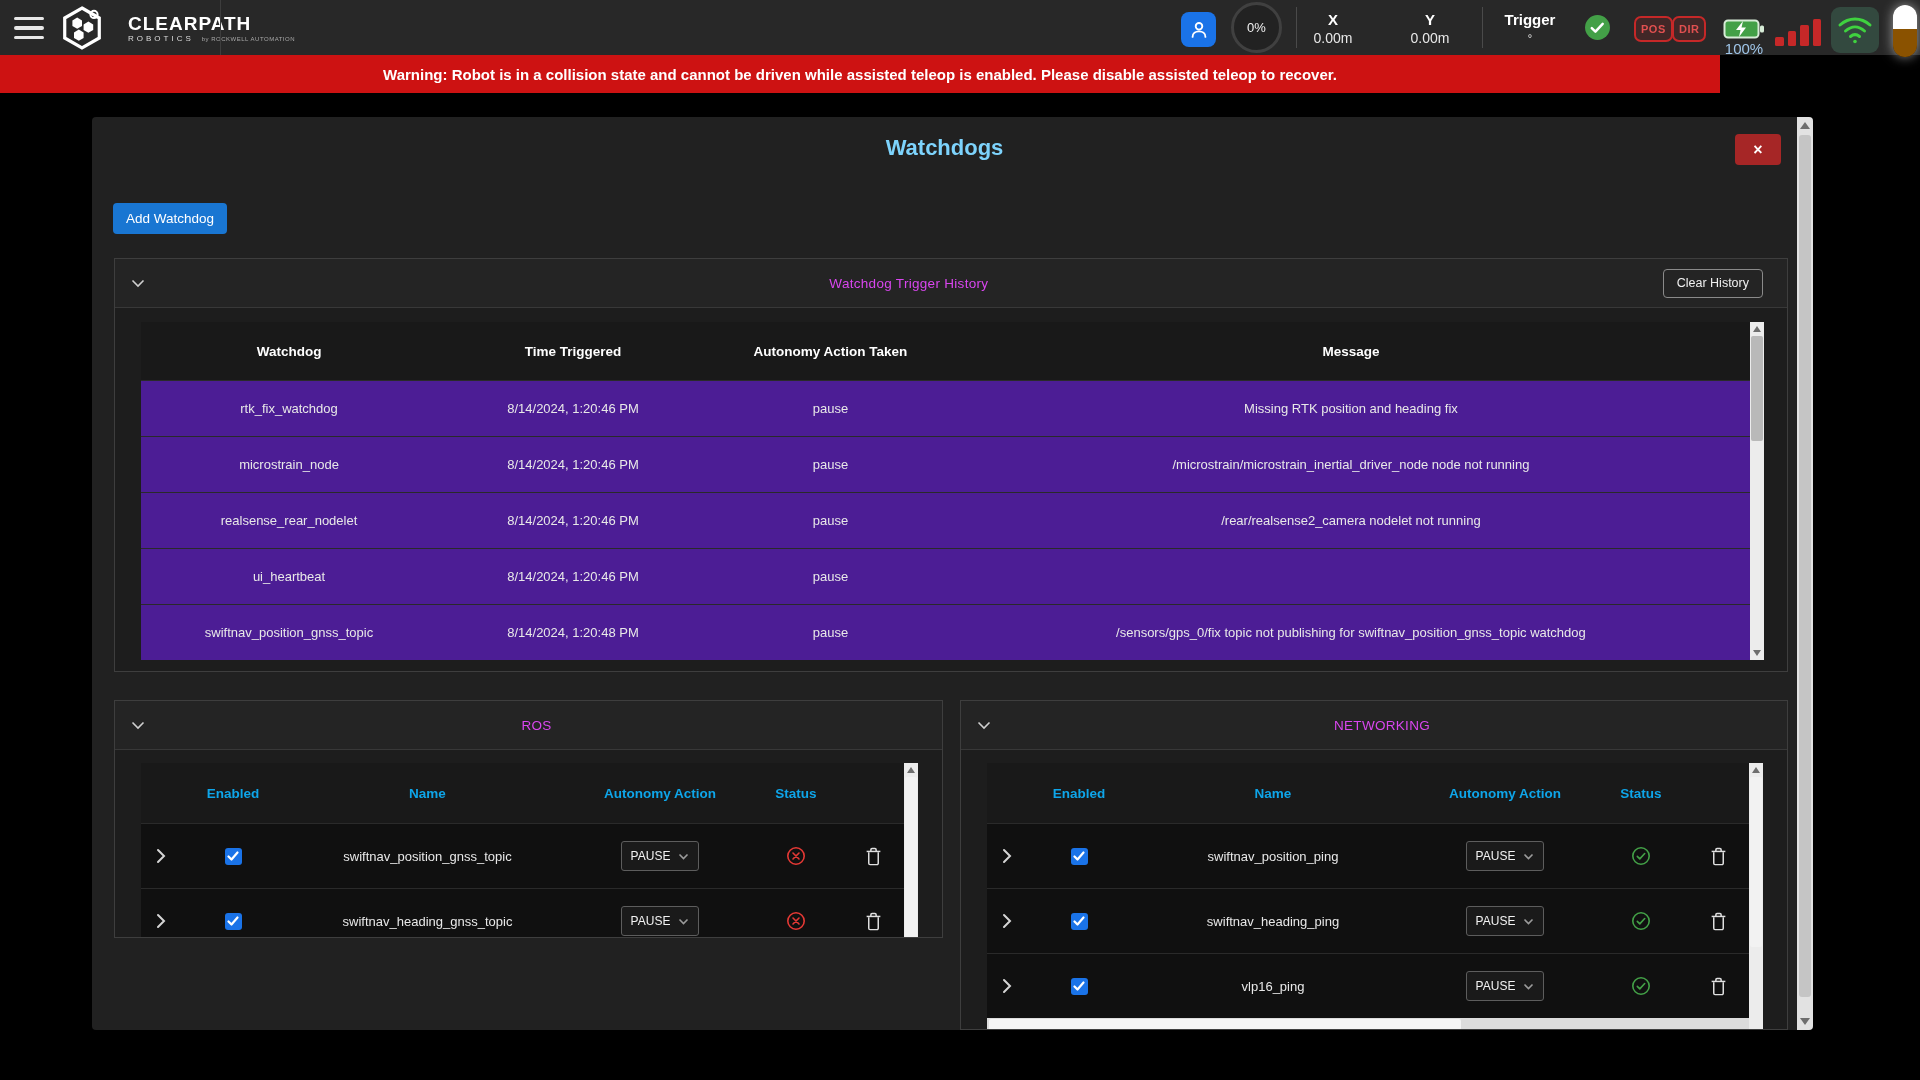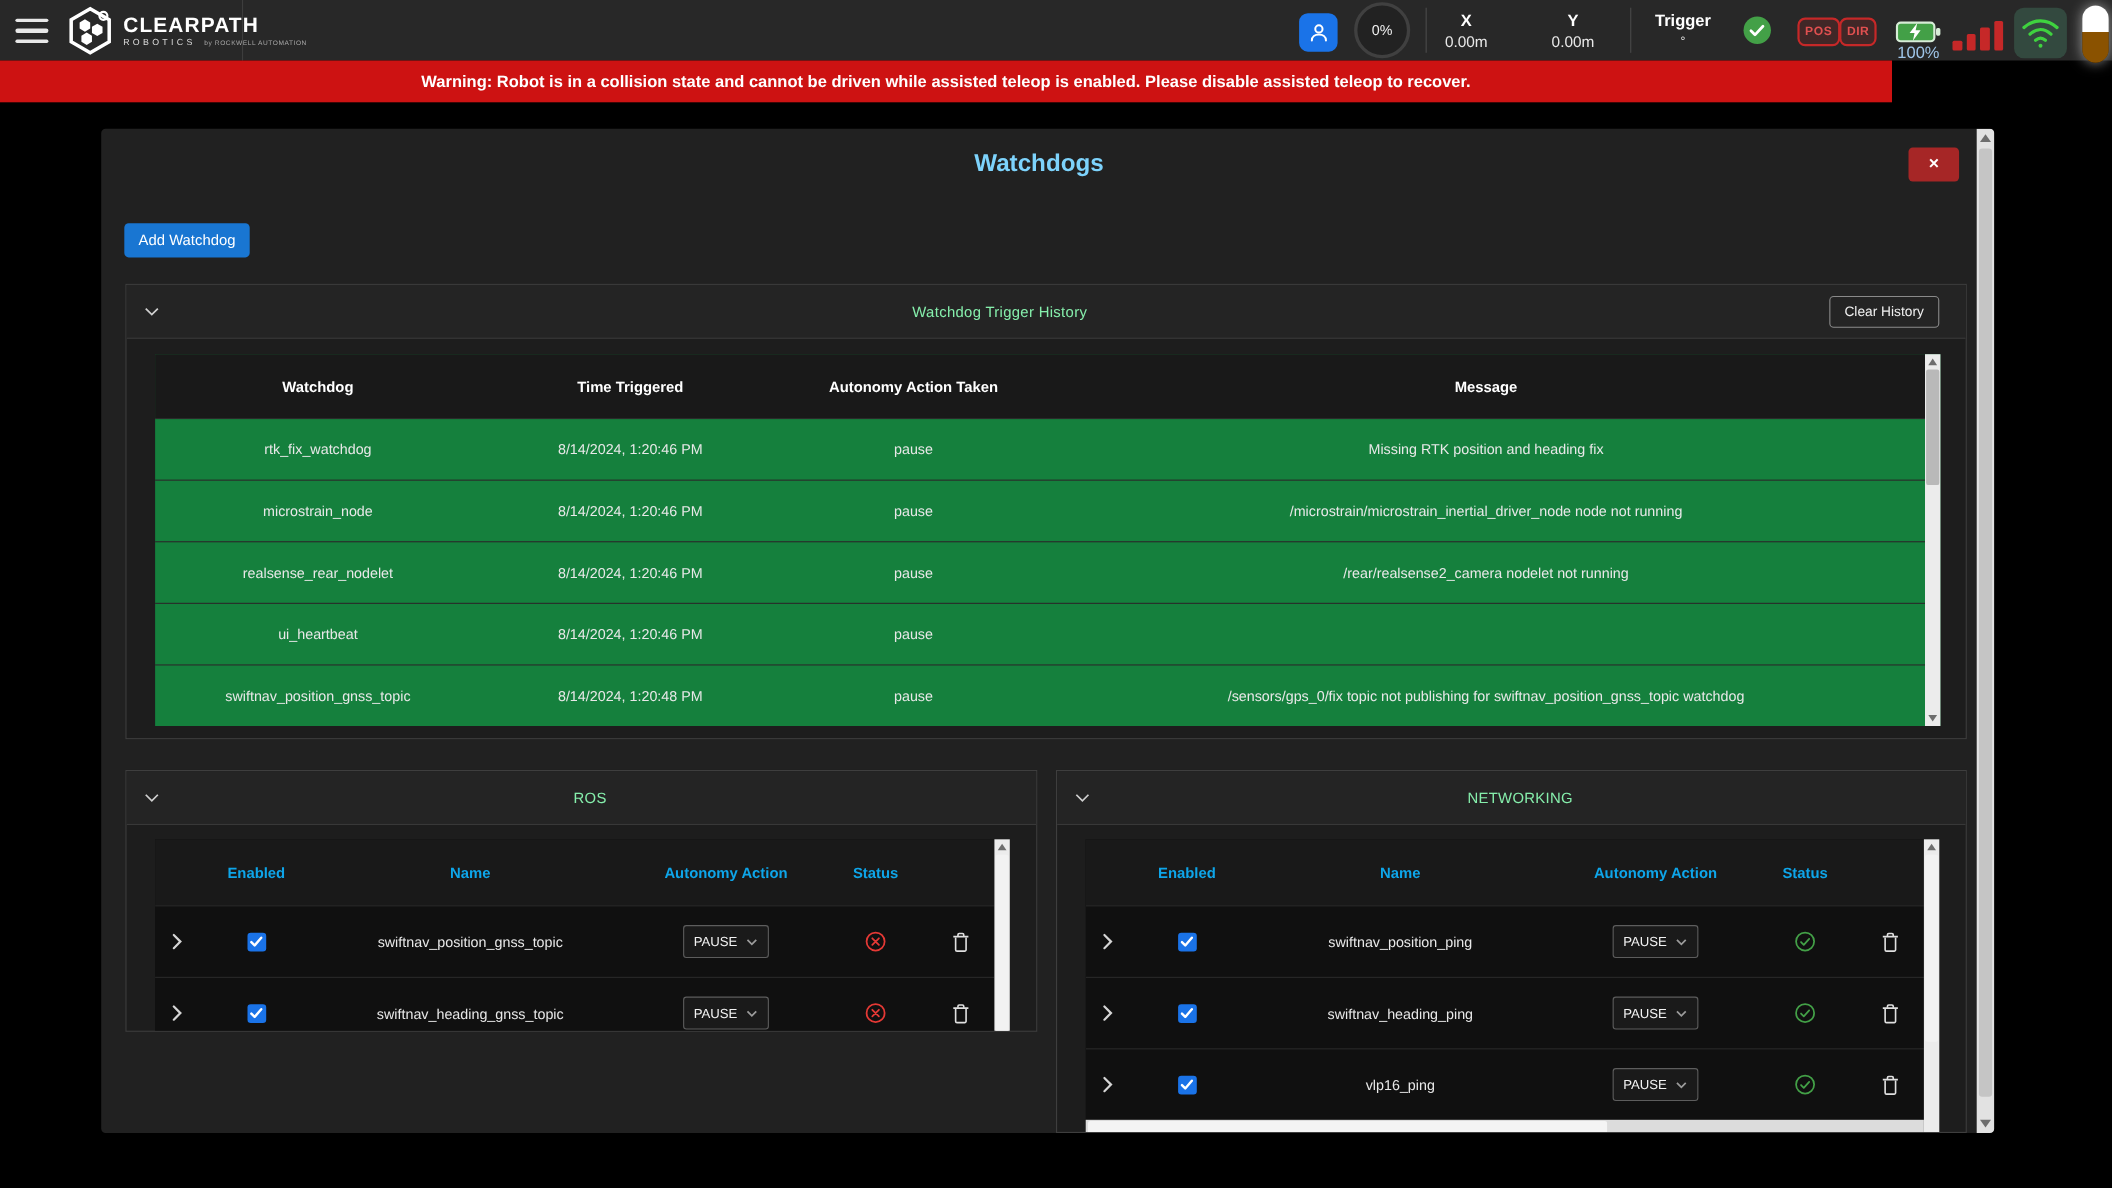--- a/index.html
+++ b/index.html
@@ -9,21 +9,21 @@
     background:#000; color:#fff;
     font-family:"Liberation Sans","DejaVu Sans",sans-serif;
   }
   .abs { position:absolute; }
   .screen { position:relative; width:1920px; height:1080px; background:#000; }
 
   
   .topbar { left:0; top:0; width:1920px; height:55px; background:#282828; }
   .hamburger { left:14px; top:13px; width:34px; height:30px; display:flex; flex-direction:column; justify-content:center; gap:6px; cursor:pointer; background:none; border:none; padding:0; }
   .hamburger div { width:30px; height:3.5px; background:#e8e8e8; border-radius:2px; }
-  .logo-wrap { left:58px; top:3px; height:50px; display:flex; align-items:center; gap:6px; }
+  .logo-wrap { left:58px; top:3px; height:50px; display:flex; align-items:center; gap:22px; }
   .brand-text { display:flex; flex-direction:column; justify-content:center; }
   .brand-name { font-size:19px; font-weight:bold; letter-spacing:1px; color:#fff; line-height:20px; }
   .brand-sub-row { display:flex; align-items:baseline; gap:8px; }
   .brand-sub { font-size:8px; letter-spacing:3px; color:#dcdcdc; }
   .brand-byline { font-size:6px; letter-spacing:.5px; color:#a8a8a8; }
   .vdiv { top:0; width:1px; height:55px; background:#3d3d3d; }
   .vdiv-sm { top:7px; width:1px; height:41px; background:#4a4a4a; }
 
   .user-btn { left:1181px; top:12px; width:35px; height:35px; border-radius:8px; background:#1a73e8; display:flex; align-items:center; justify-content:center; border:none; cursor:pointer; }
   .pct-circle { left:1231px; top:2px; width:51px; height:51px; border-radius:50%; border:3px solid #404040; background:#222; display:flex; align-items:center; justify-content:center; font-size:13px; color:#f0f0f0; }
@@ -57,25 +57,25 @@
   .tri-up-sm { width:0; height:0; border-left:4px solid transparent; border-right:4px solid transparent; border-bottom:6px solid #6e6e6e; left:3px; top:4px; }
   .tri-down-sm { width:0; height:0; border-left:4px solid transparent; border-right:4px solid transparent; border-top:6px solid #6e6e6e; left:3px; bottom:4px; }
 
   
   .panel { background:#1d1d1d; border:1px solid #3e3e3e; overflow:hidden; }
   .panel-history { left:22px; top:141px; width:1674px; height:414px; }
   .panel-ros { left:22px; top:583px; width:829px; height:238px; }
   .panel-net { left:868px; top:583px; width:828px; height:330px; }
   .panel-header { position:relative; height:49px; background:#242424; border-bottom:1px solid #383838; display:flex; align-items:center; padding:0 24px 0 16px; }
   .panel-chevron { flex:0 0 auto; width:24px; display:flex; align-items:center; cursor:pointer; }
-  .panel-title { flex:1; text-align:center; font-size:13.5px; color:#86efac; letter-spacing:.3px; }
+  .panel-title { flex:1; text-align:center; font-size:13.5px; color:#d946ef; letter-spacing:.3px; }
   .btn-outline { flex:0 0 auto; height:29px; padding:0 13px; background:transparent; border:1px solid #8a8a8a; border-radius:4px; color:#f0f0f0; font-size:12.5px; cursor:pointer; }
 
   
-  .h-table { left:26px; top:63px; width:1623px; height:338px; background:#15803d; }
+  .h-table { left:26px; top:63px; width:1623px; height:338px; background:#4c1d95; }
   .h-content { left:0; top:0; right:14px; bottom:0; }
   .h-hrow { display:grid; grid-template-columns:18.4% 16.9% 15.1% 49.6%; height:58px; align-items:center; text-align:center; font-size:13.5px; font-weight:bold; color:#fff; background:#191919; }
   .h-row { display:grid; grid-template-columns:18.4% 16.9% 15.1% 49.6%; height:56px; align-items:center; text-align:center; font-size:13px; color:#e8e8e8; border-top:1px solid #2a2a2a; }
   .t-scroll-v { right:0; top:0; bottom:0; width:14px; background:#ececec; }
   .t-thumb-v { left:1px; top:14px; width:12px; height:105px; background:#b9b9b9; border-radius:2px; }
 
   
   .w-table { left:26px; top:62px; height:268px; background:#101010; }
   .w-table-ros { width:777px; }
   .w-table-net { width:776px; }

